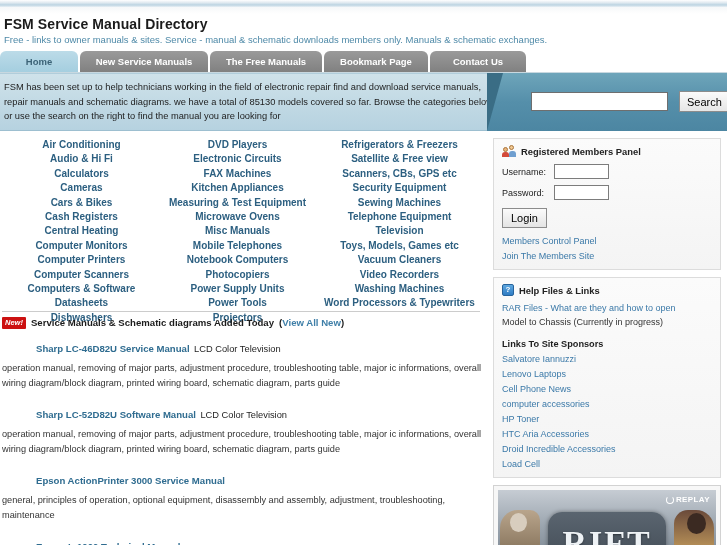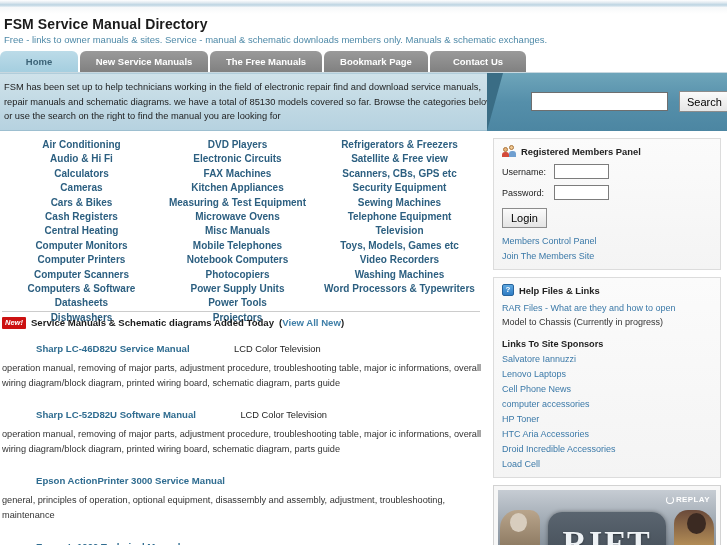--- a/index.html
+++ b/index.html
@@ -172,21 +172,21 @@
   .listings {
     position: absolute; left: 2px; top: 205px;
     width: 480px;
   }
   .listing { margin-bottom: 14px; }
   .listing-title {
     font-size: 9.6px; font-weight: bold; color: #2f6c90;
     text-decoration: none; cursor: pointer; margin-left: 34px;
   }
   .listing-sub {
-    font-size: 9.3px; color: #242424; font-weight: normal; margin-left: 40px;
+    font-size: 9.3px; color: #242424; font-weight: normal;
   }
   .listing-desc {
     margin: 5px 0 0 0;
     font-size: 9.2px; line-height: 14.5px; color: #333333;
   }
 
   
   .sidebar {
     position: absolute; left: 487px; top: 133px;
     width: 240px; height: 412px;
@@ -407,20 +407,21 @@
         </div>
       <div class="cat-col c3" id="cat3">
           <a class="cat-link">Refrigerators &amp; Freezers</a>
           <a class="cat-link">Satellite &amp; Free view</a>
           <a class="cat-link">Scanners, CBs, GPS etc</a>
           <a class="cat-link">Security Equipment</a>
           <a class="cat-link">Sewing Machines</a>
           <a class="cat-link">Telephone Equipment</a>
           <a class="cat-link">Television</a>
           <a class="cat-link">Toys, Models, Games etc</a>
+          <a class="cat-link">Vacuum Cleaners</a>
           <a class="cat-link">Video Recorders</a>
           <a class="cat-link">Washing Machines</a>
           <a class="cat-link">Word Processors &amp; Typewriters</a>
         </div>
     </div>
 
     <div class="hr-sep"></div>
 
     <div class="new-head">
       <span class="new-badge">New!</span>

